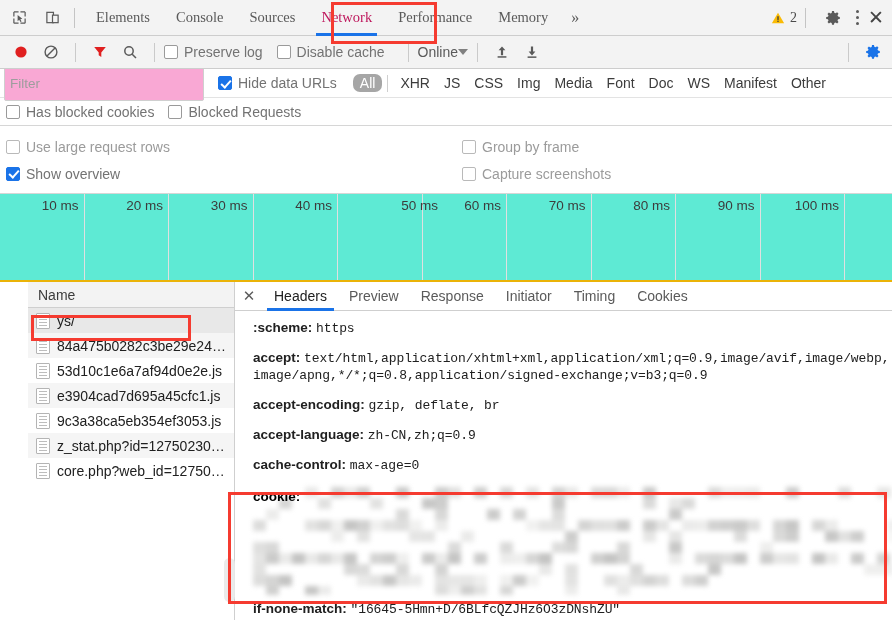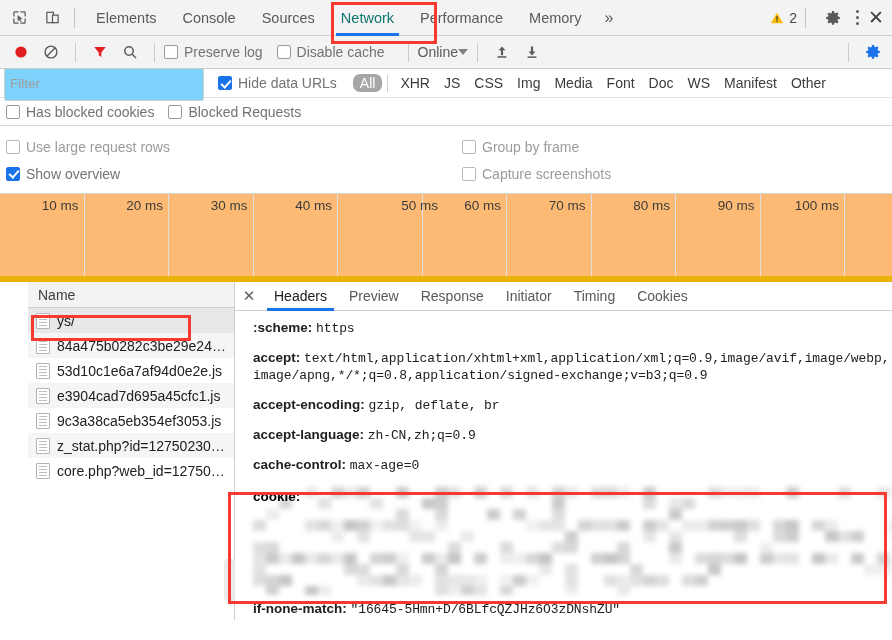--- a/index.html
+++ b/index.html
@@ -12,34 +12,35 @@
     -webkit-font-smoothing: antialiased;
   }
   #app { position: relative; width: 892px; height: 640px; background:#fff; }
 
   
   .tabbar {
     display: flex; align-items: center;
     height: 36px; background: #f3f3f3;
     border-bottom: 1px solid #cdcdcd;
     position: relative;
+    font-family: Liberation Serif, serif;
   }
   .tb-icon {
     width: 28px; height: 28px; margin-left: 5px;
     display: flex; align-items: center; justify-content: center;
     cursor: pointer; flex: none;
   }
   .tb-sep { width:1px; height:20px; background:#c4c4c4; margin: 0 8px; flex:none; }
   .maintab {
     position: relative; height: 36px; padding: 0 13px;
     display: flex; align-items: center; justify-content: center;
     font-size: 14.5px; color: #5a5a5a; cursor: pointer; flex: none;
     white-space: nowrap;
   }
-  .maintab.active { color: #0f766e; }
+  .maintab.active { color: #be185d; }
   .maintab.active::after {
     content: ""; position: absolute; left: 8px; right: 8px; bottom: 0;
     height: 3px; background: #1a73e8;
   }
   .chev-more { font-size: 16px; color: #5a5a5a; padding: 0 10px; cursor:pointer; }
   .tb-right { margin-left: auto; display: flex; align-items: center; padding-right: 4px; }
   .warnbox { display:flex; align-items:center; gap:5px; font-size:14px; color:#4a4a4a; cursor:pointer; }
   .kebab { display:flex; flex-direction:column; gap:3px; padding: 0 9px; cursor:pointer; }
   .kebab i { width:3px; height:3px; background:#5a5a5a; border-radius:50%; display:block; }
   .closex { font-size:19px; color:#444; padding-right:4px; cursor:pointer; line-height:1; }
@@ -74,21 +75,21 @@
   .caret-dn { width:0;height:0;border-left:5px solid transparent;border-right:5px solid transparent;border-top:6px solid #808080; }
   .vsep { width:1px; height:19px; background:#cacaca; margin:0 9px; flex:none; }
   .ntb-right { margin-left:auto; display:flex; align-items:center; padding-right:4px; }
 
   
   .filterrow {
     display:flex; align-items:center; height:29px;
     background:#fff; border-bottom:1px solid #e3e3e3; padding-left:4px;
   }
   .filterinput {
-    width:200px; height:20px; border:1px solid #cfcfcf; background:#7dd3fc;
+    width:200px; height:20px; border:1px solid #cfcfcf; background:#f9a8d4;
     font-size:13.5px; color:#3c3c3c; padding:17px 5px; font-family:"Liberation Sans",sans-serif;
     outline:none; border-radius:2px; flex:none;
   }
   .filterinput::placeholder { color:#9d9d9d; }
   .types { display:flex; align-items:center; gap:0px; margin-left:2px; }
   .type-pill {
     font-size:14px; color:#3c3c3c; padding:1px 7px; border-radius:7px;
     cursor:pointer; white-space:nowrap;
   }
   .type-pill.sel { background:#a6a6a6; color:#fff; }
@@ -100,21 +101,21 @@
     border-bottom:1px solid #d6d6d6; padding-left:6px;
   }
 
   
   .settingspane { background:#fff; border-bottom:1px solid #d6d6d6; padding: 7px 0 6px 6px; }
   .setrow { display:flex; align-items:center; height:27px; }
   .setcol1 { width:456px; flex:none; display:flex; align-items:center; }
   .setcol2 { display:flex; align-items:center; }
 
   
-  .overview { position:relative; height:88px; background:#fdba74; border-bottom:6px solid #eab308; overflow:hidden;padding-left:43px; }
+  .overview { position:relative; height:88px; background:#5eead4; border-bottom:2px solid #eab308; overflow:hidden;padding-left:43px; }
   .ovline { position:absolute; top:0; bottom:0; width:1px; background:#e0e0e0; }
   .ovlabel { position:absolute; top:4px; font-size:13.5px; color:#3c3c3c; transform:translateX(-100%); padding-right:5px; white-space:nowrap;}
 
   
   .bottom { display:flex; height:338px;margin-left:28px; }
   .namepane { width:207px; flex:none; border-right:1px solid #cfcfcf; background:#fff; position:relative; }
   .namehdr {
     height:26px; background:#f3f3f3; border-bottom:1px solid #cfcfcf;
     display:flex; align-items:center; padding-left:10px;
     font-size:14px; color:#3c3c3c;

